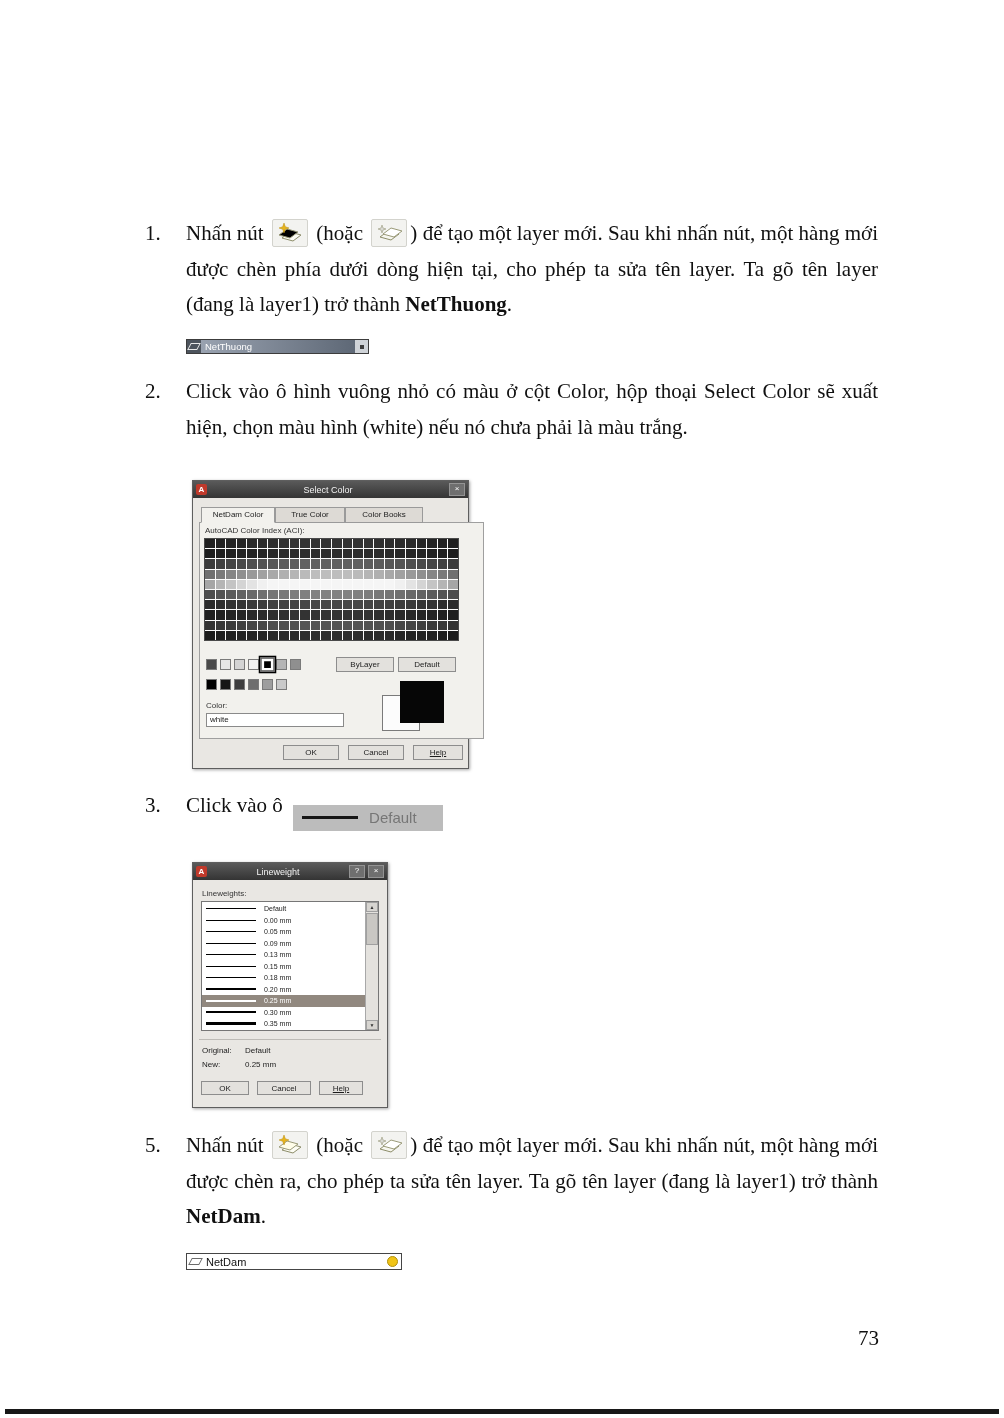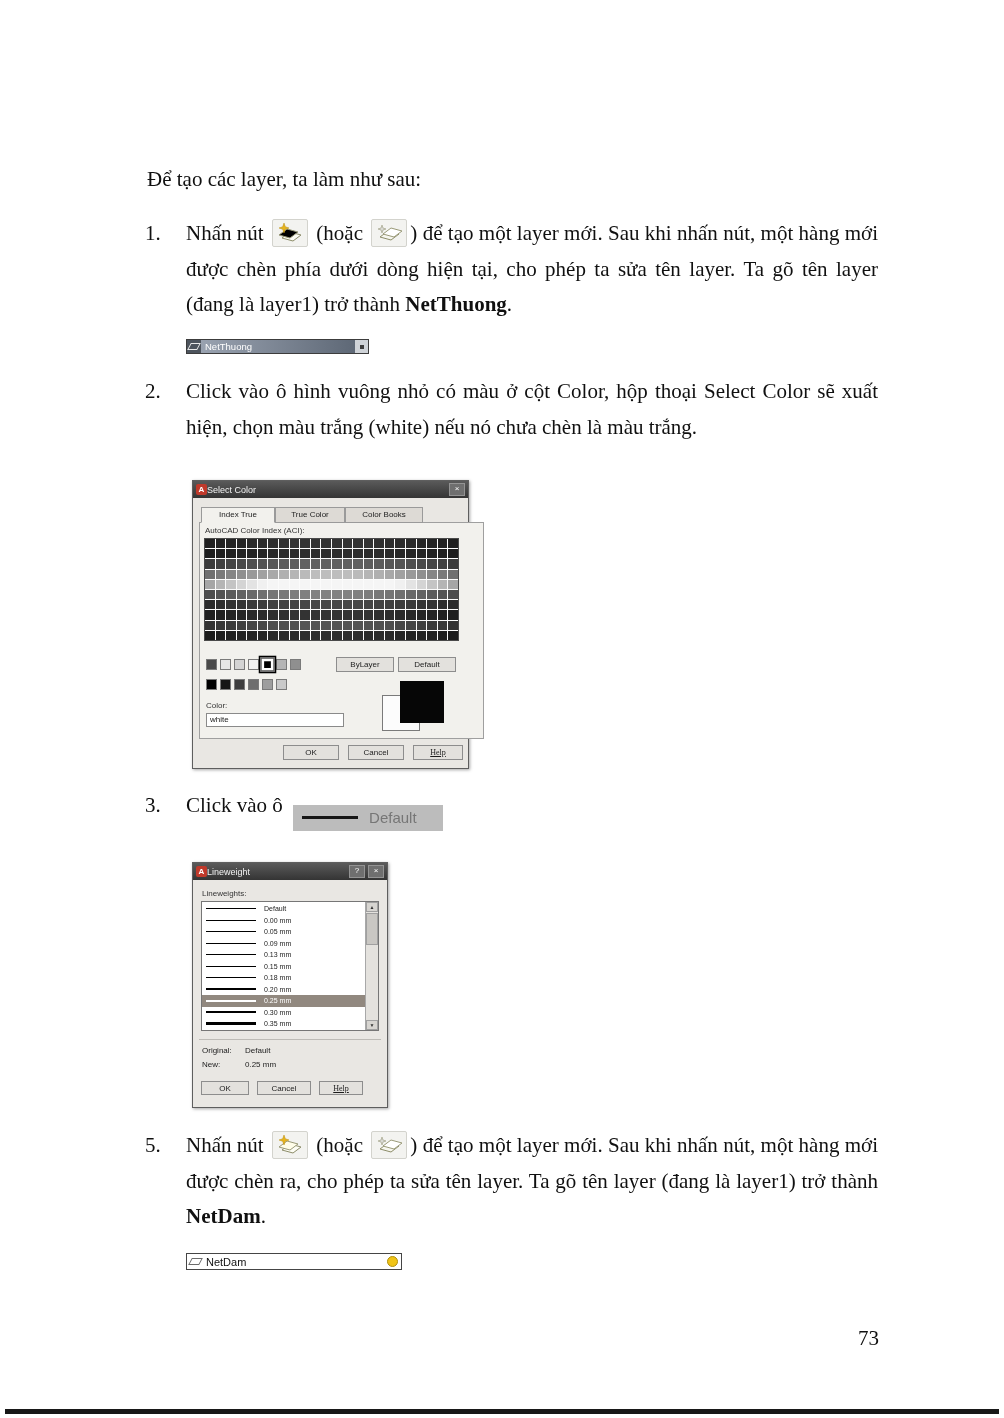--- a/index.html
+++ b/index.html
@@ -39,28 +39,28 @@
   .bar2 .cell-icon{width:16px;height:100%;display:flex;align-items:center;justify-content:center;flex:none;}
   .glyph-layer2{display:block;width:9px;height:5px;border:1px solid #6b6b6b;transform:skewX(-28deg);}
   .bar2 .nm{flex:1;font-size:11px;color:#111;padding-left:3px;}
   .bulb{width:9px;height:9px;border-radius:50%;background:#f0c417;border:1px solid #b08f0c;margin-right:3px;flex:none;}
 
   
   .dialog{position:absolute;font-family:"Liberation Sans",sans-serif;background:#e9e7e3;
       border:1px solid #5e5e5e;box-shadow:1px 1px 3px rgba(0,0,0,.35);box-sizing:border-box;}
   .titlebar{position:absolute;left:0;top:0;right:0;height:17px;background:linear-gradient(#5a5a5a,#343434);
       display:flex;align-items:center;}
-  .titlebar .title{flex:1;text-align:left;color:#f2f2f2;font-size:9px;}
+  .titlebar .title{flex:1;text-align:center;color:#f2f2f2;font-size:9px;}
   .app-icon{width:11px;height:11px;margin-left:3px;background:#c0392b;color:#fff;font-size:8px;
       font-weight:bold;line-height:11px;text-align:center;border-radius:2px;flex:none;}
   .tb-btn{width:16px;height:13px;margin-right:3px;background:#6f6f6f;border:1px solid #939393;
       color:#fff;font-size:8px;line-height:10px;text-align:center;flex:none;box-sizing:border-box;}
   .btn{position:absolute;background:#e3e1dd;border:1px solid #8d8d8d;font-size:8px;text-align:center;
       color:#1c1c1c;box-sizing:border-box;font-family:inherit;display:flex;align-items:center;justify-content:center;}
-  .underline{text-decoration:underline;font-family:Liberation Serif, serif;}
+  .underline{text-decoration:underline;}
 
   
   .sc{left:192px;top:480px;width:277px;height:289px;}
   .sc .tab{position:absolute;top:26px;height:16px;line-height:14px;text-align:center;font-size:8px;
       background:#ddDAD5;background:#dddad5;border:1px solid #9a9a9a;box-sizing:border-box;color:#222;z-index:2;}
   .sc .tab1{left:8px;width:74px;}
   .sc .tab2{left:82px;width:70px;}
   .sc .tab3{left:152px;width:78px;}
   .sc .tab.active{background:#f2f1ed;border-bottom:1px solid #f2f1ed;}
   .sc .panel{position:absolute;left:6px;top:41px;width:285px;height:217px;background:#f2f1ed;
@@ -111,21 +111,20 @@
   .lwd .cancel{left:64px;top:218px;width:54px;height:14px;}
   .lwd .help{left:126px;top:218px;width:44px;height:14px;}
 
   .scan-bar{position:absolute;left:5px;bottom:4px;width:994px;height:5px;background:#181818;}
 </style>
 </head>
 <body>
 
 <div class="page">
 
-  <p class="intro">Để tạo các layer, ta làm như sau:</p>
 
   <div class="step" style="top:216px;">
     <span class="num">1.</span>
     <div class="body"><span>Nhấn nút </span><span class="inline-icon"><svg viewBox="0 0 34 26">
             <polygon points="9,18 17,12 28,15 20,21" fill="#fdfdf4" stroke="#8d8d6a" stroke-width="1"></polygon>
             <polygon points="6,15 14,9 25,12 17,18" fill="#fffdе9" stroke="#9a9a78" stroke-width="1"></polygon>
             <path d="M11 3 L12.3 6.7 L16 8 L12.3 9.3 L11 13 L9.7 9.3 L6 8 L9.7 6.7 Z" fill="#e6b41e" stroke="#b98c10" stroke-width="0.5"></path>
           </svg></span><span> (hoặc </span><span class="inline-icon"><svg viewBox="0 0 34 26">
             <polygon points="8,17 16,11 27,14 19,20" fill="#f6f6ee" stroke="#8d8d6a" stroke-width="1"></polygon>
             <polygon points="11,14 19,8 30,11 22,17" fill="#ffffff" stroke="#9a9a78" stroke-width="1"></polygon>
@@ -138,30 +137,30 @@
         <span class="glyph-layer"></span>
       </span>
     <span class="nm">NetThuong</span>
     <span class="cell-end">
         <span class="dot"></span>
       </span>
   </div>
 
   <div class="step" style="top:374px;">
     <span class="num">2.</span>
-    <div class="body">Click vào ô hình vuông nhỏ có màu ở cột Color, hộp thoại Select Color sẽ xuất hiện, chọn màu trắng (white) nếu nó chưa chèn là màu trắng.</div>
+    <div class="body">Click vào ô hình vuông nhỏ có màu ở cột Color, hộp thoại Select Color sẽ xuất hiện, chọn màu hình (white) nếu nó chưa phải là màu trắng.</div>
   </div>
 
   <div class="dialog sc">
     <div class="titlebar">
       <span class="app-icon">A</span>
       <span class="title">Select Color</span>
       <span class="tb-btn">×</span>
     </div>
-    <span class="tab tab1 active">Index True</span>
+    <span class="tab tab1 active">NetDam Color</span>
     <span class="tab tab2">True Color</span>
     <span class="tab tab3">Color Books</span>
     <div class="panel">
       <span class="aci-label">AutoCAD Color Index (ACI):</span>
       <div class="aci-grid">
           <div style="background: rgb(31, 31, 31);"></div>
           <div style="background: rgb(33, 33, 33);"></div>
           <div style="background: rgb(36, 36, 36);"></div>
           <div style="background: rgb(38, 38, 38);"></div>
           <div style="background: rgb(41, 41, 41);"></div>

